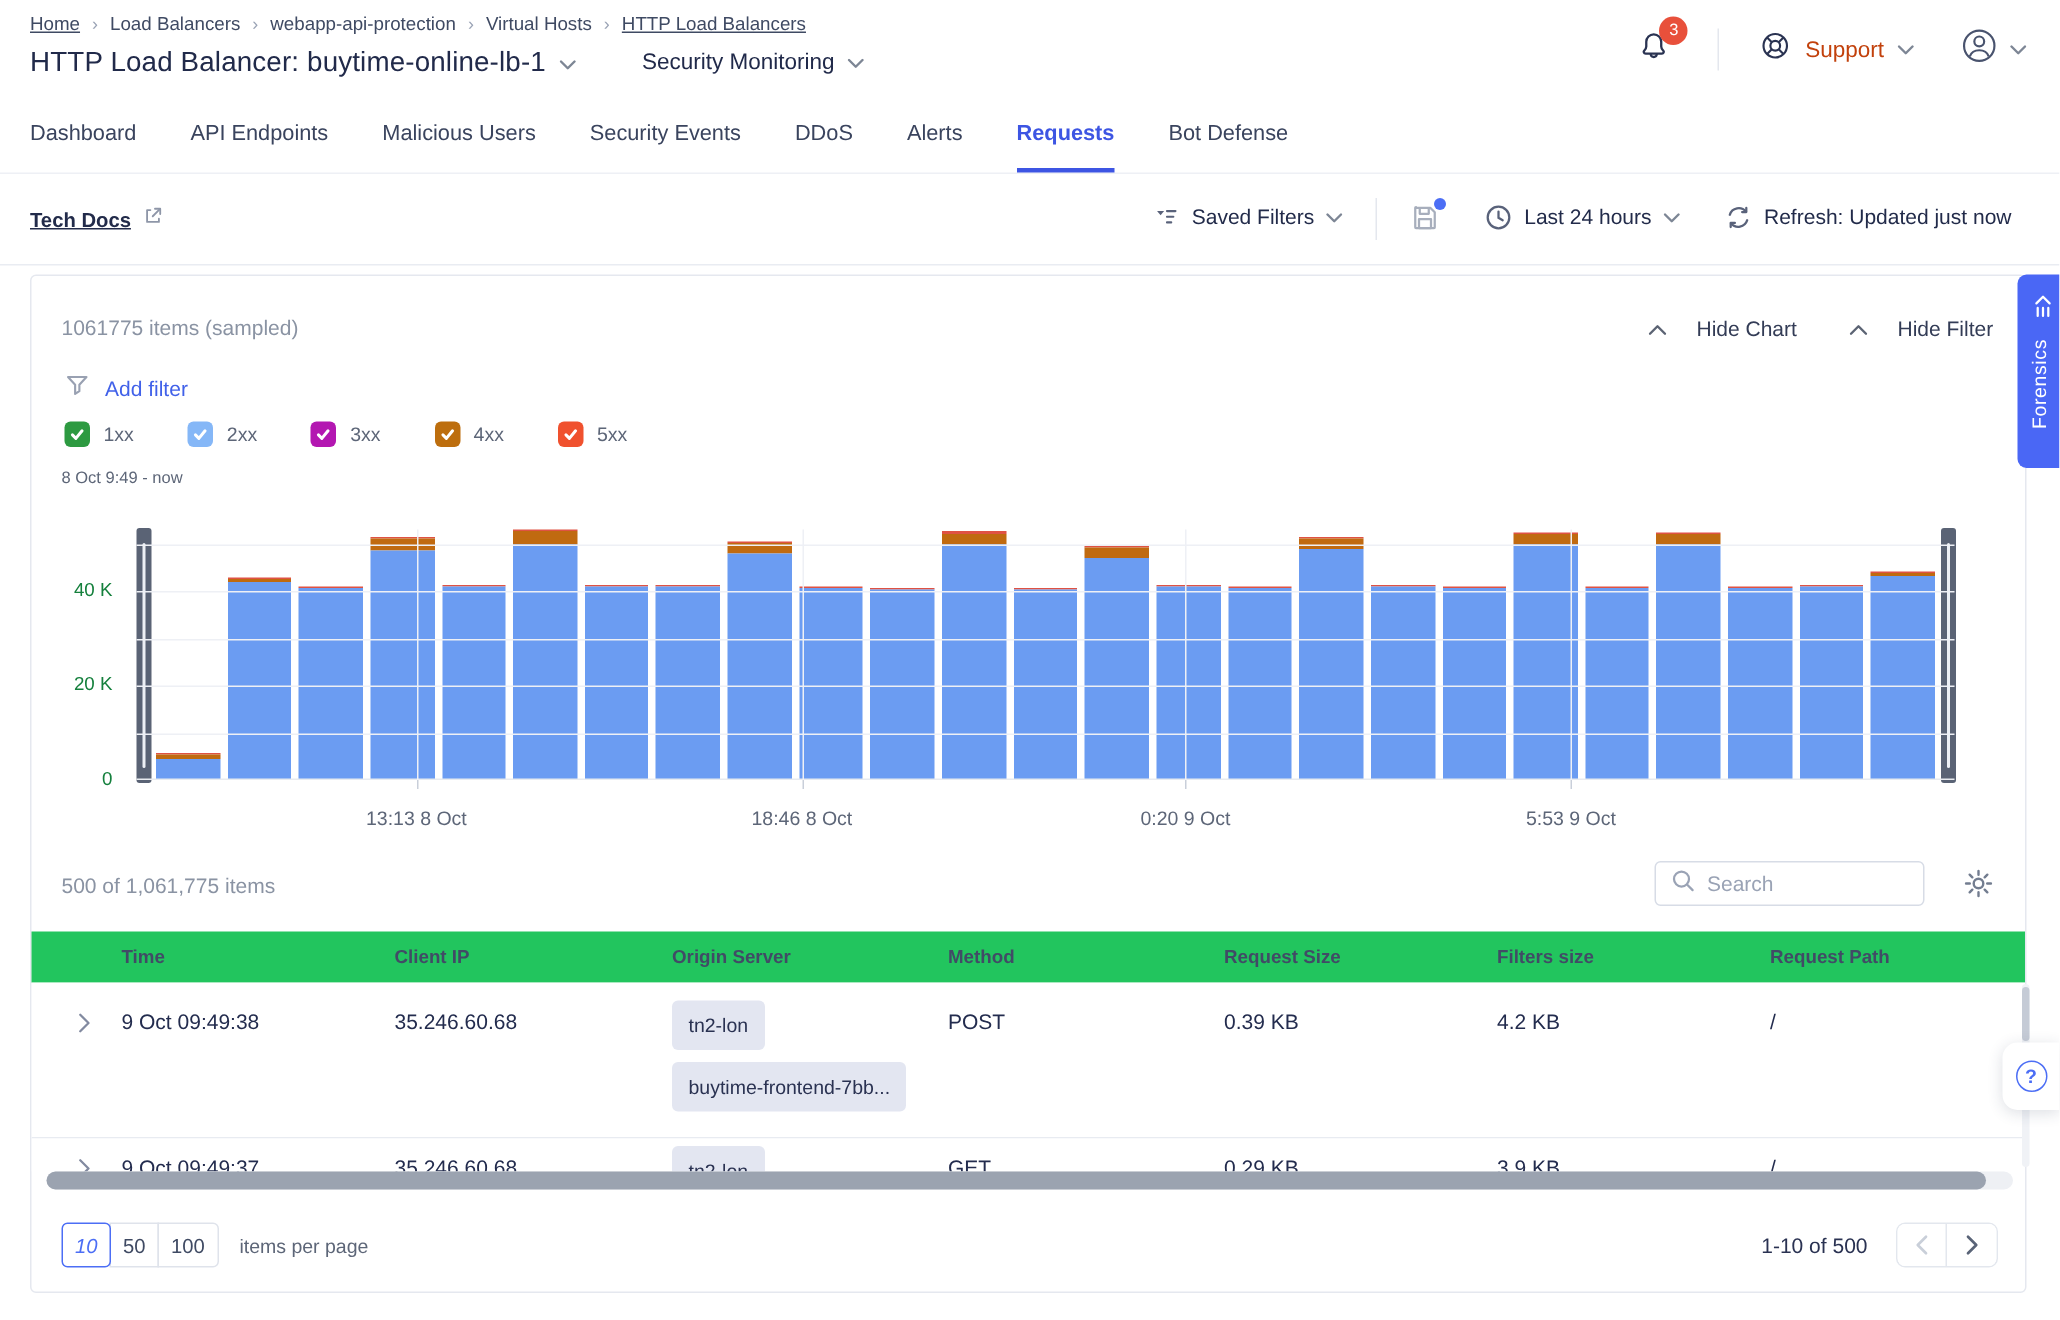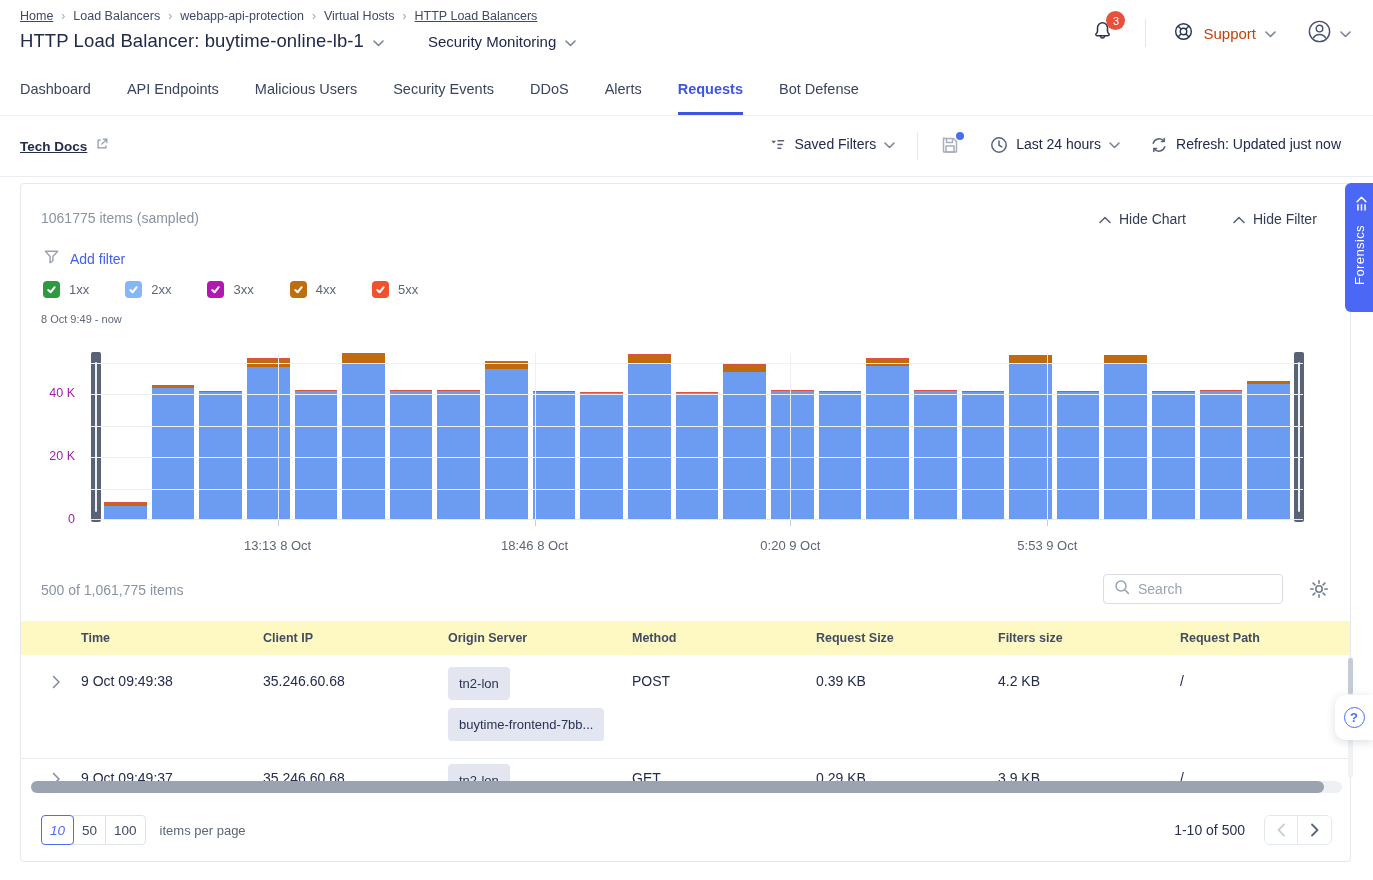--- a/index.html
+++ b/index.html
@@ -35,55 +35,55 @@
   .toolbar-right { position:absolute; right:32px; top:15px; display:flex; align-items:center; height:30px; font-size:14px; color:#222b4a; }
   .tb-group { display:flex; align-items:flex-start; gap:8px; cursor:pointer; }
   .tb-divider { width:1px; height:28px; background:#e4e7ee; margin:0 22px; }
   .save-wrap { position:relative; margin-right:30px; cursor:pointer; }
   .save-dot { position:absolute; top:-3px; right:-4px; width:8px; height:8px; border-radius:50%; background:#4c6ef5; }
   .mr30 { margin-right:30px; }
 
   
   .panel { position:absolute; left:20px; top:183px; width:1331px; height:679px; background:#fff; border:1px solid #e5e8ef; border-radius:4px; }
   .items-summary { position:absolute; left:20px; top:26px; font-size:14px; color:#8a93a3; }
-  .hide-btn { position:absolute; top:27px; display:flex; align-items:center; gap:8px; font-size:14px; color:#333c56; cursor:pointer; }
+  .hide-btn { position:absolute; top:27px; display:flex; align-items:center; gap:20px; font-size:14px; color:#333c56; cursor:pointer; }
   .hide-chart { left:1078px; } .hide-filter { left:1212px; }
   .add-filter { position:absolute; left:22px; top:64px; display:flex; align-items:center; gap:10px; cursor:pointer; }
   .add-filter-label { color:#4161e9; font-size:14px; font-weight:500; }
   .toggles { position:absolute; left:22px; top:97px; display:flex; gap:36px; }
   .toggle { display:flex; align-items:center; gap:9px; cursor:pointer; }
   .cb { width:17px; height:17px; border-radius:4px; display:flex; align-items:center; justify-content:center; }
   .toggle-label { font-size:13px; color:#5d6678; }
   .time-span { position:absolute; left:20px; top:129px; font-size:11px; color:#5d6678; }
 
   
   .chart { position:absolute; left:0; top:150px; width:100%; height:215px; }
   .plot { position:absolute; left:70px; top:19px; width:1212px; height:167px; }
   .hgrid { position:absolute; left:0; right:0; height:1px; background:#eef0f5; }
   .hgrid.base { background:#e8ebf0; }
   .vgrid { position:absolute; top:0; bottom:0; width:1px; background:#eef0f5; }
-  .ylabel { position:absolute; left:0; width:54px; text-align:right; font-size:12.5px; color:#a21caf; }
+  .ylabel { position:absolute; left:0; width:54px; text-align:right; font-size:12.5px; color:#15803d; }
   .xlabel { position:absolute; top:204px; transform:translateX(-50%); font-size:13px; color:#5d6678; white-space:nowrap; }
   .xtickmark { position:absolute; top:186px; width:1px; height:6px; background:#c9cfda; }
   .bars { position:absolute; left:13px; right:13px; top:0; bottom:0; display:flex; gap:5px; align-items:flex-end; }
   .bar { flex:1; display:flex; flex-direction:column; justify-content:flex-end; height:100%; }
   .seg { width:100%; }
   .brush-handle { position:absolute; top:-1px; width:10px; height:170px; background:#5a6375; border-radius:2px; cursor:ew-resize; }
   .brush-handle::after { content:''; position:absolute; left:4px; top:10px; bottom:10px; width:2px; background:#edf0f5; border-radius:1px; }
   .brush-left { left:0; } .brush-right { right:-1px; }
 
   
   .table-summary { position:absolute; left:20px; top:398px; font-size:14px; color:#8a93a3; }
   .search-box { position:absolute; left:1082px; top:390px; width:180px; height:30px; border:1px solid #d7dce6; border-radius:4px; display:flex; align-items:center; padding:0 10px; gap:8px; background:#fff; }
   .search-box input { border:none; outline:none; width:120px; font-size:14px; font-family:"Liberation Sans",sans-serif; color:#222b4a; background:transparent; }
   .search-box input::placeholder { color:#9aa3b5; }
   .gear-btn { position:absolute; left:1288px; top:395px; cursor:pointer; }
 
   .grid-cols { display:grid; grid-template-columns:40px 182px 185px 184px 184px 182px 182px minmax(0,1fr); padding-left:20px; }
-  .thead { position:absolute; left:0; top:437px; width:100%; height:34px; background:#fef9c3; align-items:center; font-size:12.5px; font-weight:700; color:#414b66; }
+  .thead { position:absolute; left:0; top:437px; width:100%; height:34px; background:#22c55e; align-items:center; font-size:12.5px; font-weight:700; color:#414b66; }
   .rows { position:absolute; left:0; top:471px; width:100%; height:126px; overflow:hidden; }
   .trow { border-bottom:1px solid #e8ebf1; font-size:14px; color:#232c4e; background:#fff; }
   .trow1 { height:104px; padding-top:17px; }
   .trow2 { height:60px; padding-top:10px; }
   .expander { padding-left:11px; padding-top:3px; }
   .td { line-height:19px; }
   .pill { width:fit-content; max-width:170px; background:#e3e6f1; color:#2a3252; border-radius:4px; padding:7px 11px; font-size:13px; white-space:nowrap; margin-bottom:8px; margin-top:-5px; }
   .pill + .pill { margin-top:3px; }
 
   .hscroll { position:absolute; left:10px; top:597px; width:1311px; height:12px; background:#eef0f4; border-radius:7px; }

